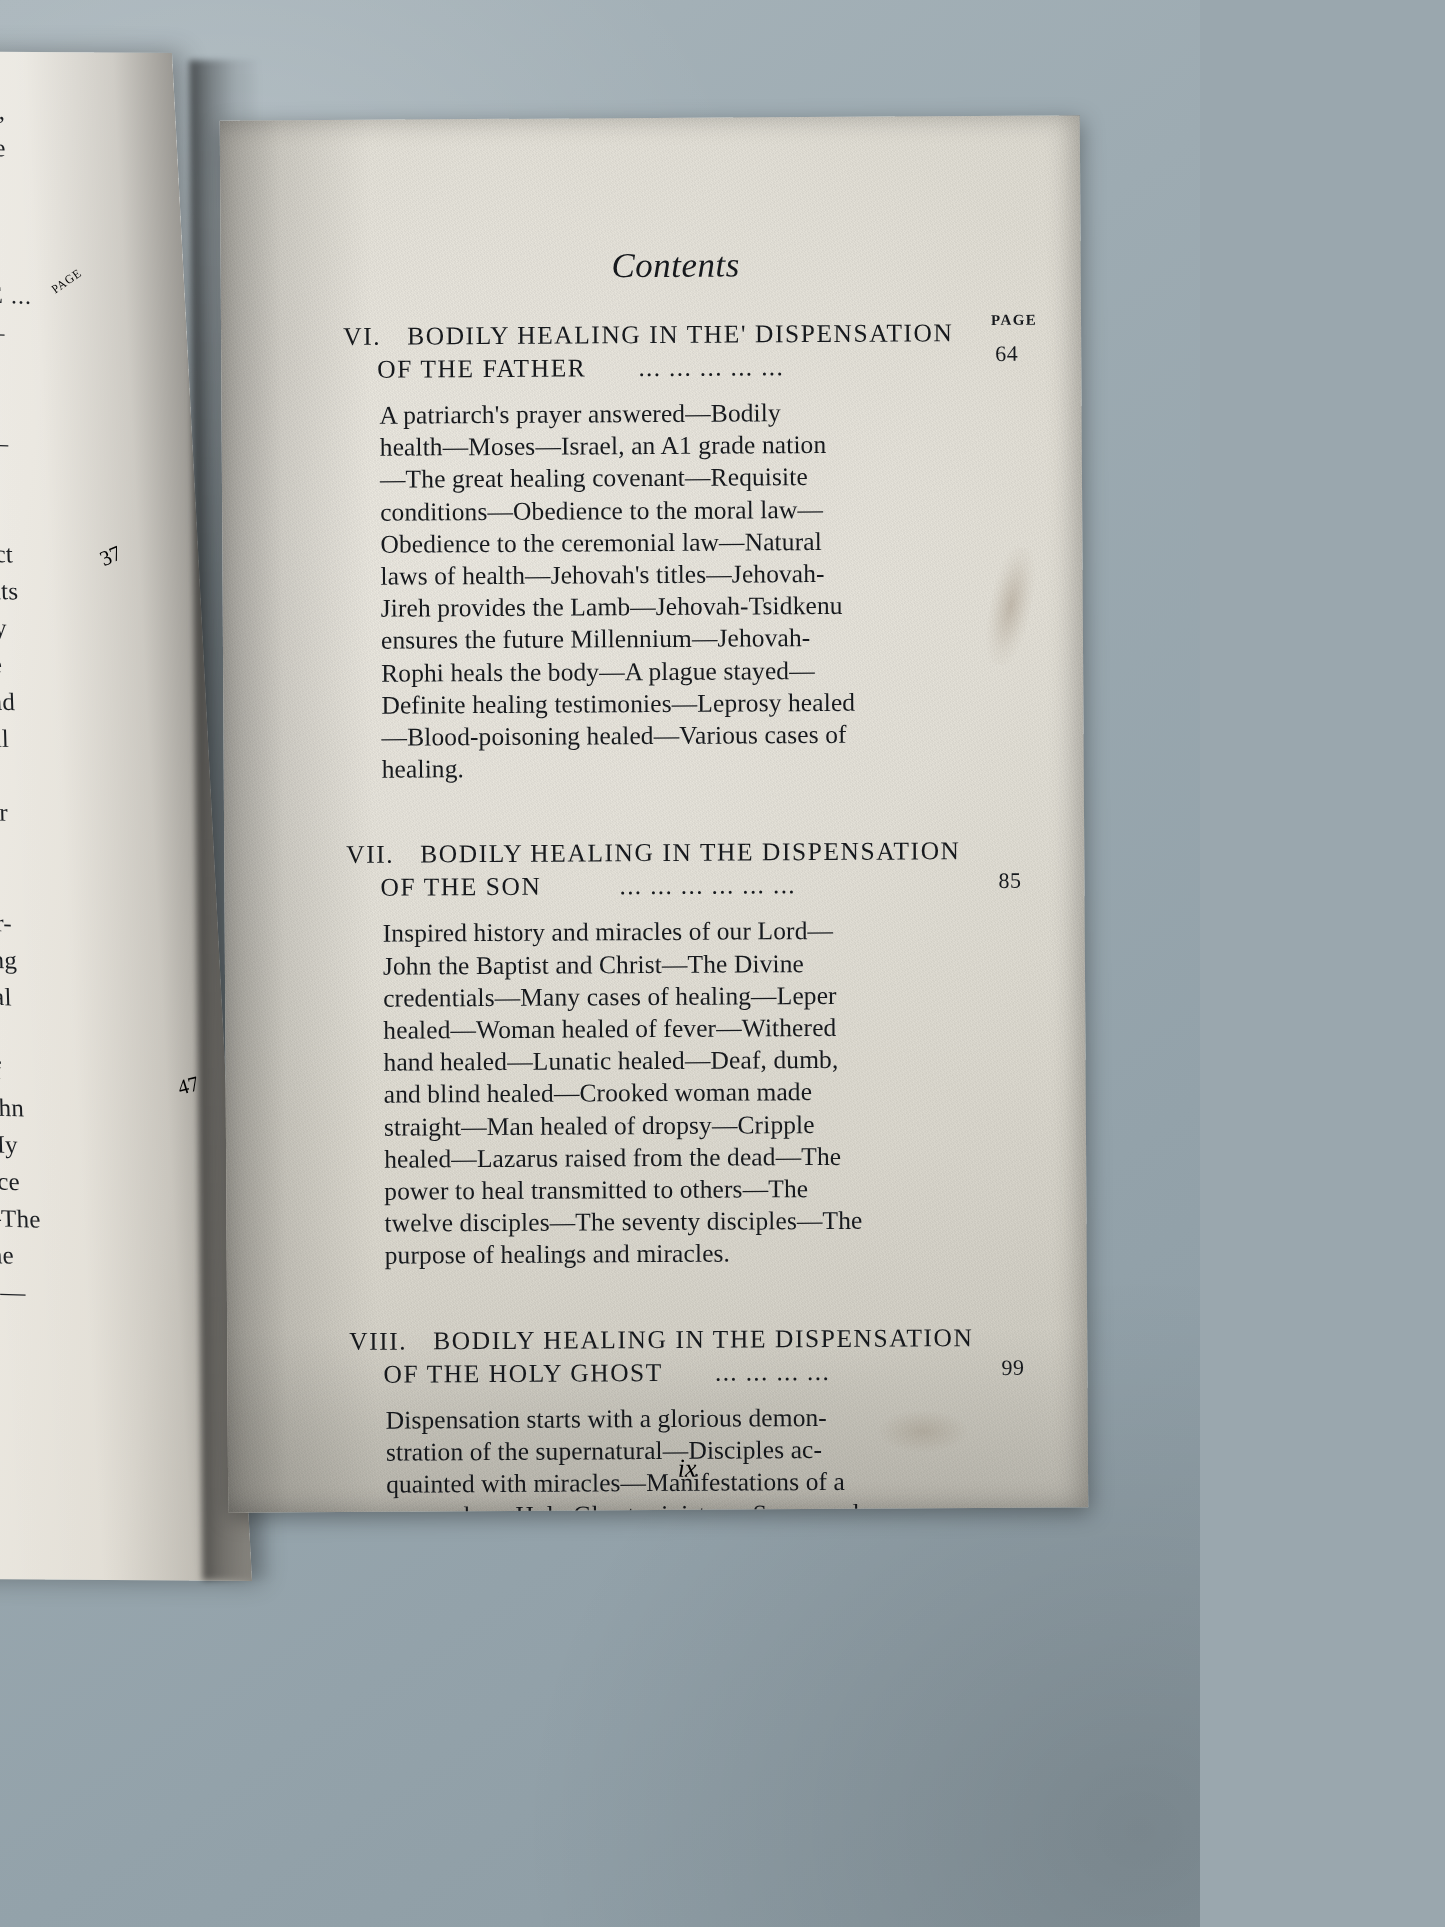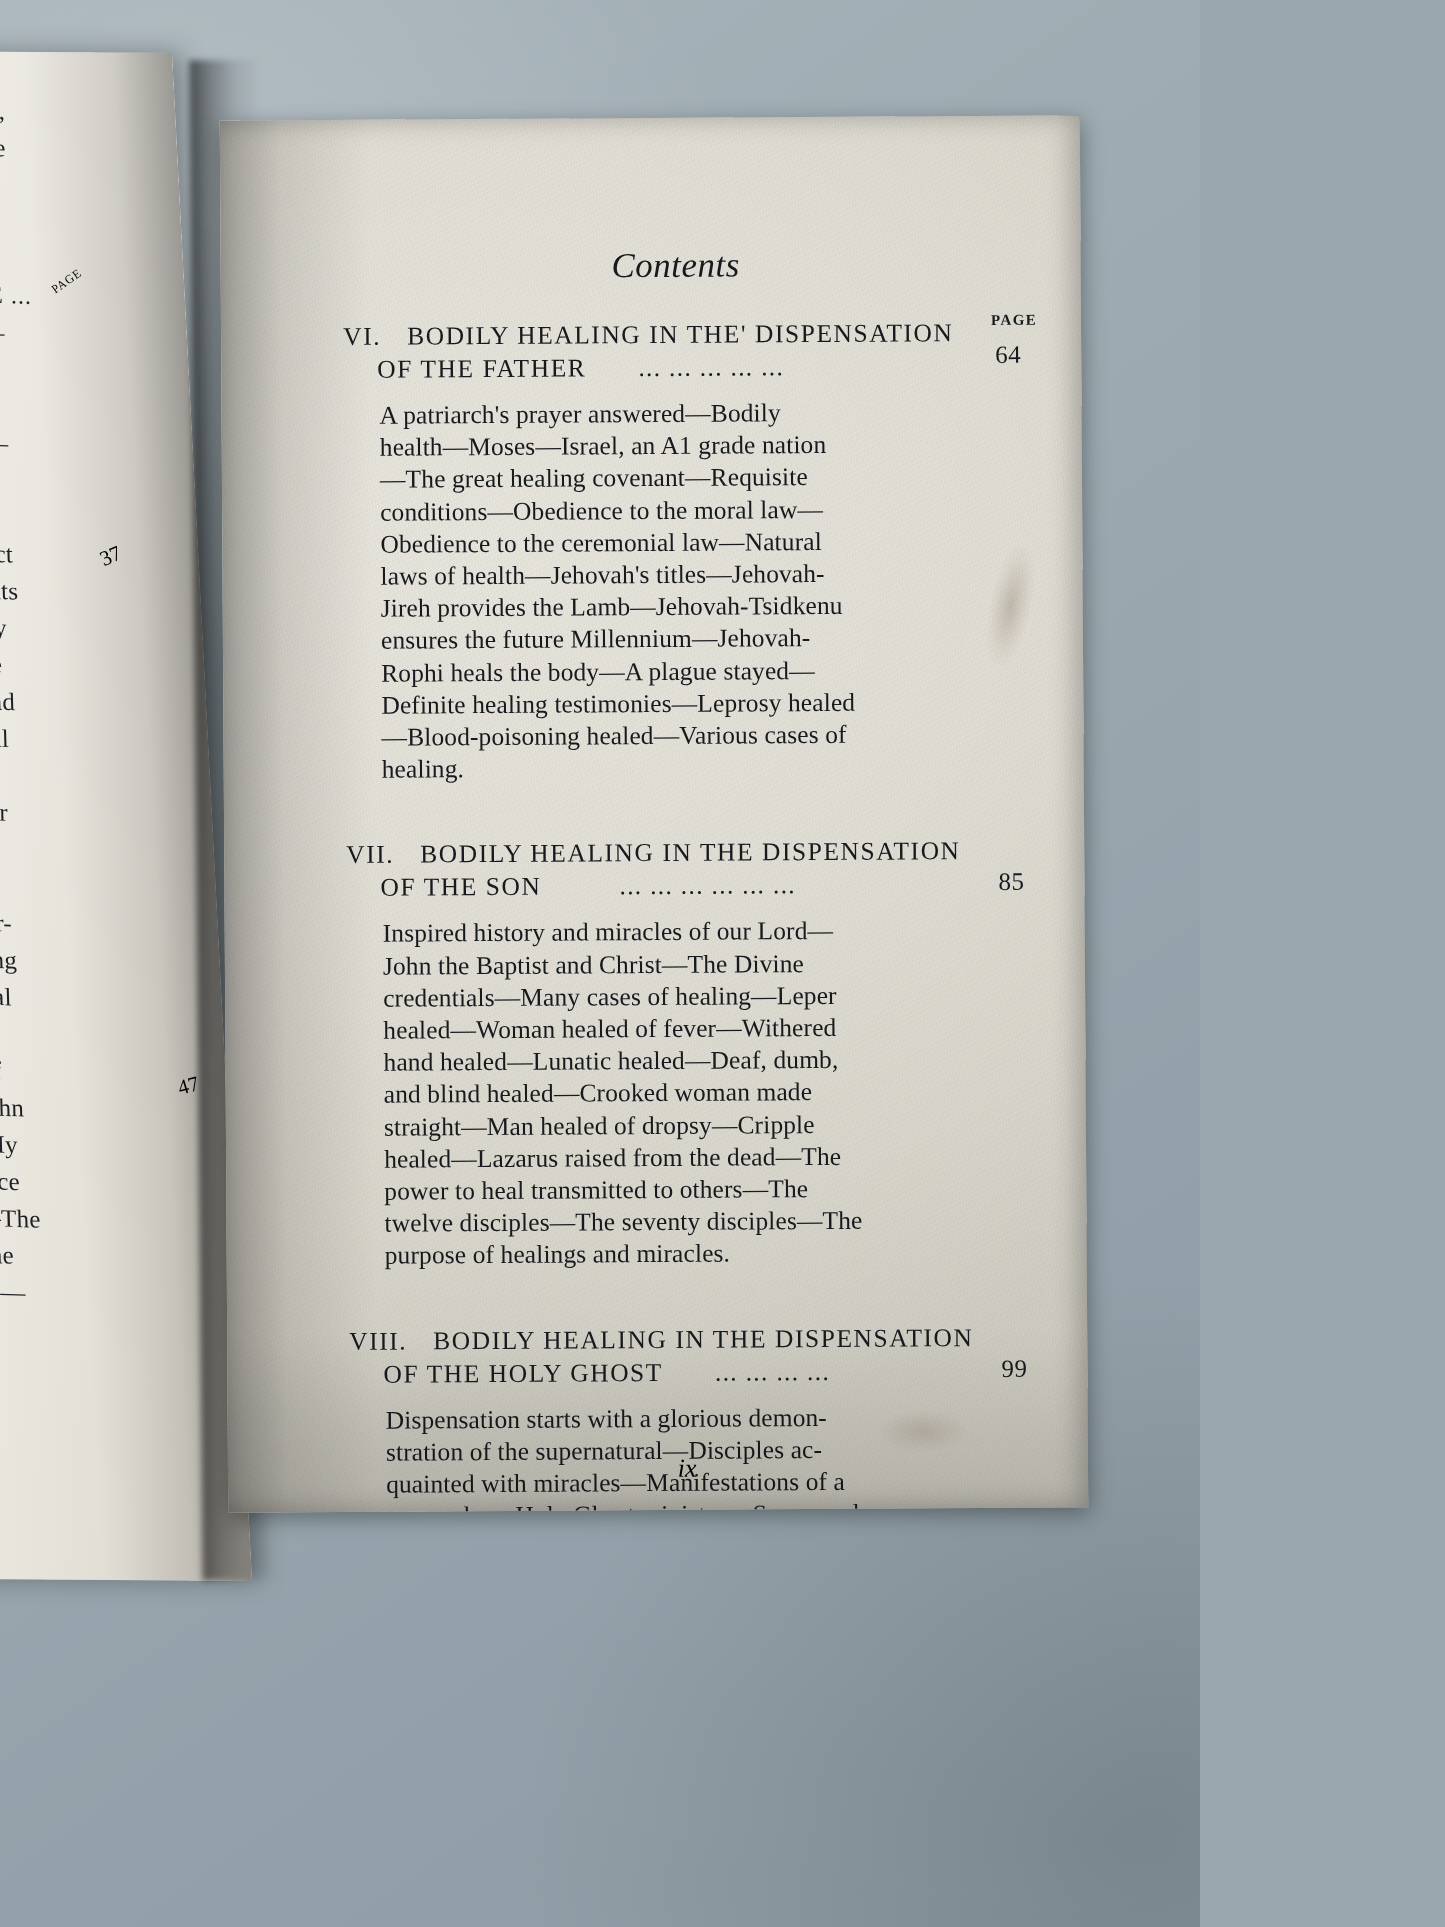--- a/index.html
+++ b/index.html
@@ -177,21 +177,21 @@
     right: -92px;
     width: 66px;
     text-align: left;
   }
   .page-label {
     font-size: 15px;
     letter-spacing: 1.4px;
     font-weight: bold;
   }
   .page-num {
-    font-size: 25px;
+    font-size: 22px;
     letter-spacing: 0.5px;
   }
 
   .entry-desc {
     margin: 14px 0 0 50px;
     width: 576px;
     font-size: 25.5px;
     line-height: 32.2px;
     text-align: justify;
     letter-spacing: 0.1px;

